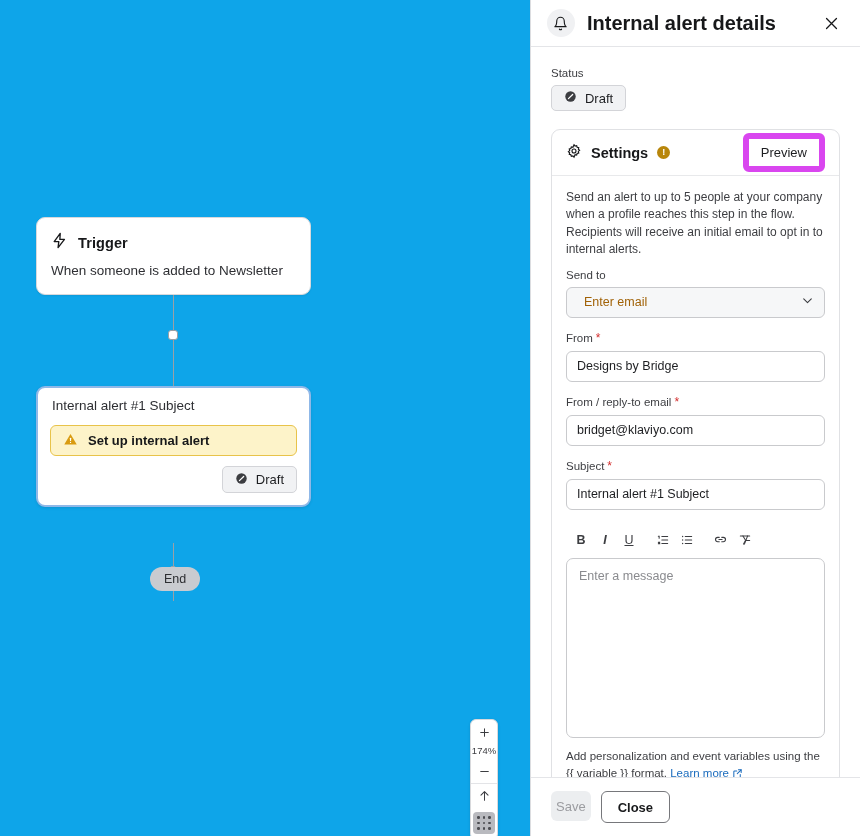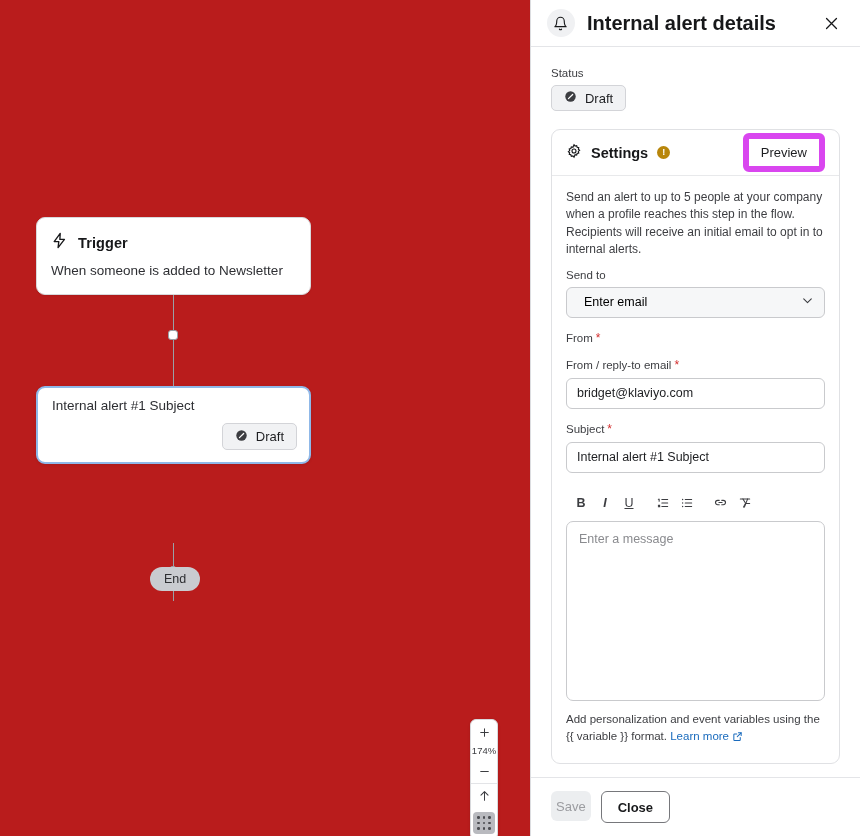--- a/index.html
+++ b/index.html
@@ -9,21 +9,21 @@
     font-family: "Liberation Sans", sans-serif;
     background: #ffffff;
     overflow: hidden;
   }
   .app { position: relative; width: 860px; height: 836px; display: flex; }
 
   
   .canvas {
     position: relative;
     width: 568px; height: 836px;
-    background: #b91c1c;
+    background: #0ea5e9;
     border-right: 1px solid #dcdde0;
     overflow: hidden;
   }
 
   .conn-line { position: absolute; width: 1px; background: #9aa0a6; }
   .conn-dot {
     position: absolute; width: 10px; height: 10px;
     background: #ffffff; border: 1px solid #9aa0a6;
     border-radius: 3px;
   }
@@ -179,21 +179,21 @@
 
   .select, .input {
     width: 100%; height: 31px;
     border: 1px solid #c9cacd; border-radius: 6px;
     background: #ffffff;
     font-size: 12.5px; color: #1d1e21;
     padding: 0 10px;
     display: flex; align-items: center;
     font-family: "Liberation Sans", sans-serif;
   }
-  .select { background: #f6f7f8; color: #000000; justify-content: space-between; cursor: pointer; padding-left: 17px; }
+  .select { background: #f6f7f8; color: #a16207; justify-content: space-between; cursor: pointer; padding-left: 17px; }
   .fieldrow { margin-top: 13px; }
 
   .editor { margin-top: 16px; }
   .toolbar {
     display: flex; align-items: center; gap: 2px;
     padding: 4px 2px 8px 4px;
   }
   .tb {
     all: unset;
     width: 22px; height: 20px;
@@ -244,20 +244,30 @@
             <path d="M13 2 4.5 13.5H11l-1 8.5L19 10.5h-6.5z"></path>
           </svg>
         </span>
         <span class="node-title">Trigger</span>
       </div>
       <div class="node-sub" style="padding-bottom:16px;">When someone is added to Newsletter</div>
     </div>
 
     <div class="node selected" style="left:36px; top:386px; width:275px;">
       <div class="node-sub">Internal alert #1 Subject</div>
+      <div class="node-warning">
+        <span>
+          <svg width="15" height="15" viewBox="0 0 24 24">
+            <path d="M12 3 22 20H2z" fill="#d99b10"></path>
+            <rect x="11.1" y="9" width="1.9" height="5.4" rx=".9" fill="#fff"></rect>
+            <circle cx="12.05" cy="16.7" r="1.05" fill="#fff"></circle>
+          </svg>
+        </span>
+        <span>Set up internal alert</span>
+      </div>
       <div class="node-foot">
         <span class="chip">
           <span>
             <svg width="13" height="13" viewBox="0 0 24 24">
               <circle cx="12" cy="12" r="9.6" fill="#3c3d41"></circle>
               <rect x="5.4" y="11" width="13.2" height="2.3" rx="1.1" fill="#fff" transform="rotate(-45 12 12)"></rect>
             </svg>
           </span>
           <span>Draft</span>
         </span>
@@ -353,20 +363,23 @@
               <svg width="13" height="13" viewBox="0 0 24 24" fill="none" stroke="#3c3d41" stroke-width="2" stroke-linecap="round" stroke-linejoin="round">
                   <path d="M5 9l7 7 7-7"></path>
                 </svg>
             </span>
           </div>
 
           <div class="fieldrow">
             <div class="field-label">
               <span>From</span><span class="req">*</span>
             </div>
+            <div class="input">
+              <span>Designs by Bridge</span>
+            </div>
           </div>
 
           <div class="fieldrow">
             <div class="field-label">
               <span>From / reply-to email</span><span class="req">*</span>
             </div>
             <div class="input">
               <span>bridget@klaviyo.com</span>
             </div>
           </div>

